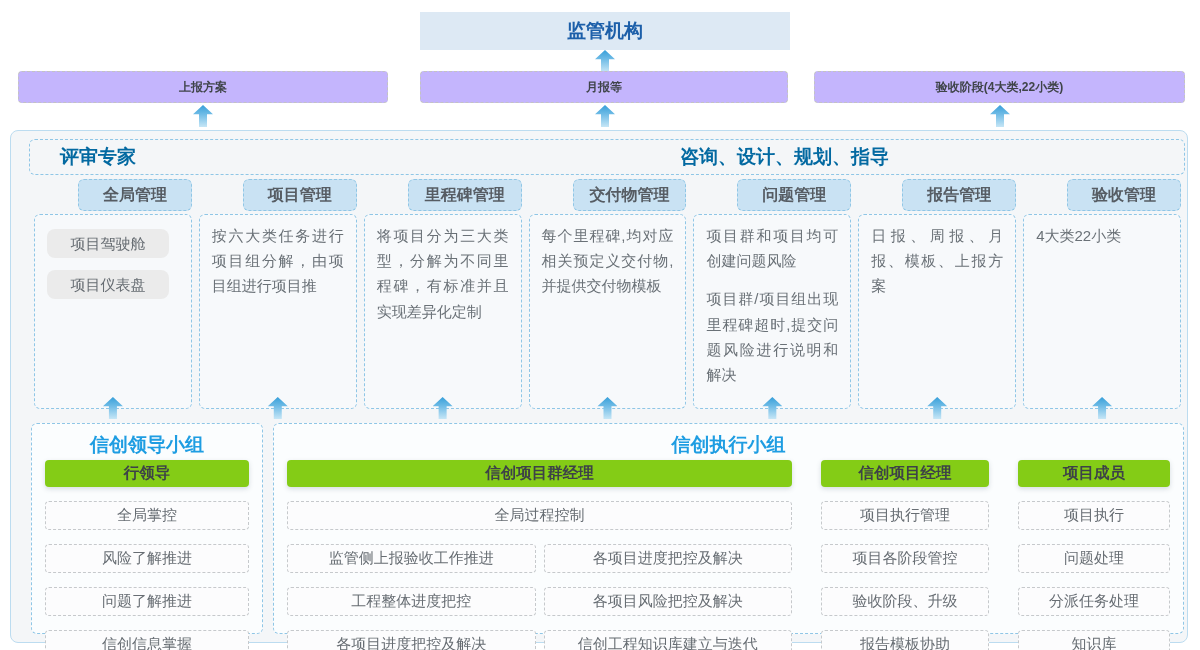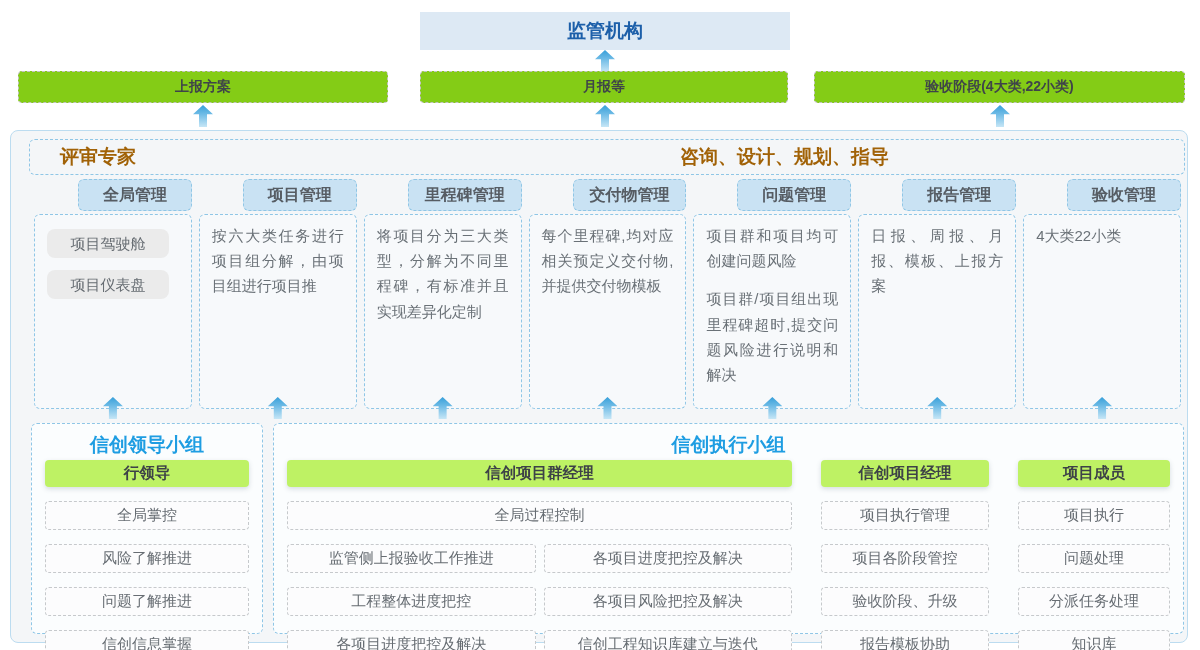--- a/index.html
+++ b/index.html
@@ -21,37 +21,37 @@
 
   
   .regulator {
     left:420px; top:12px; width:370px; height:38px;
     background:#dde9f4; border-radius:0;
     display:flex; align-items:center; justify-content:center;
     color:#1c5fa9; font-size:19px; font-weight:700;
   }
   .output-box {
     top:71px; height:32px;
-    background:#84cc16; border:1px dashed #c3c3c3; border-radius:4px;
-    display:flex; align-items:center; justify-content:center;
-    color:#3f4449; font-size:14px; font-weight:700;
+    background:#c4b5fd; border:1px dashed #c3c3c3; border-radius:4px;
+    display:flex; align-items:center; justify-content:center;
+    color:#3f4449; font-size:12px; font-weight:700;
   }
 
   
   .main {
     left:10px; top:130px; width:1178px; height:513px;
     background:#f4f6f8; border:1px solid #bcdcf0; border-radius:8px;
   }
   .band {
     left:18px; top:8px; width:1156px; height:36px;
     border:1px dashed #8fc6e6; border-radius:6px;
   }
   .band-label {
     position:absolute; top:0; height:34px; line-height:34px;
-    color:#a16207; font-size:19px; font-weight:700; white-space:nowrap;
+    color:#0369a1; font-size:19px; font-weight:700; white-space:nowrap;
   }
   .band-label.l { left:30px; }
   .band-label.r { left:650px; }
 
   .cols {
     left:23px; top:48px; width:1147px; height:214px;
     display:grid; grid-template-columns:repeat(7,1fr); gap:7px;
   }
   .col { display:flex; flex-direction:column; gap:3px; min-width:0; }
   .col-head {
@@ -80,21 +80,21 @@
   .group {
     top:292px; height:211px;
     border:1px dashed #8fc6e6; border-radius:6px; background:#fbfdfe;
     padding:6px 13px 10px 13px;
   }
   .group-title {
     text-align:center; color:#1e9de2; font-size:19px; font-weight:700;
     height:30px; line-height:30px;
   }
   .role-head {
-    background:#bef264; border-radius:4px; height:27px;
+    background:#84cc16; border-radius:4px; height:27px;
     box-shadow:0 2px 5px rgba(70,90,110,.20);
     display:flex; align-items:center; justify-content:center;
     font-size:15.5px; font-weight:700; color:#3d4247;
   }
   .item {
     border:1px dashed #c6c9cc; border-radius:4px; background:#fcfcfd;
     height:27px; margin-top:14px;
     display:flex; align-items:center; justify-content:center;
     font-size:15px; color:#676d73; white-space:nowrap; overflow:hidden;
   }

